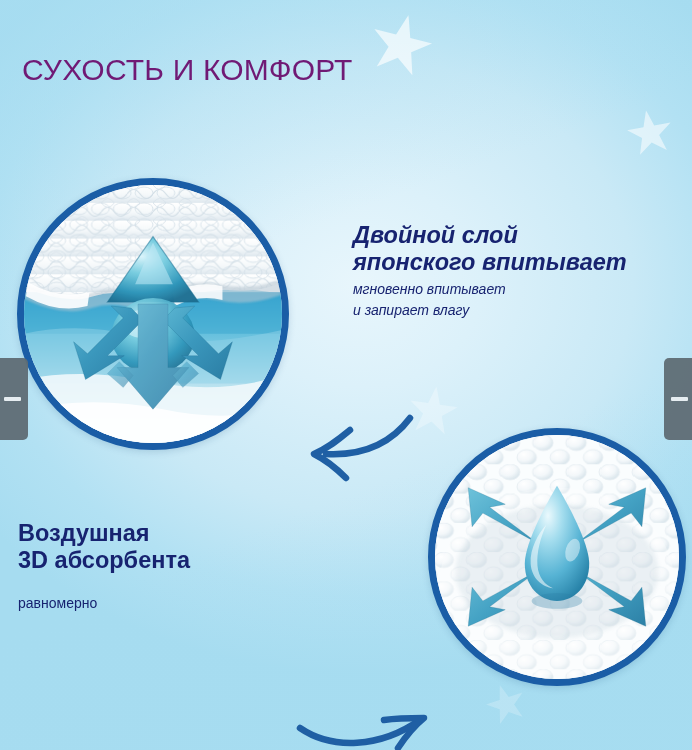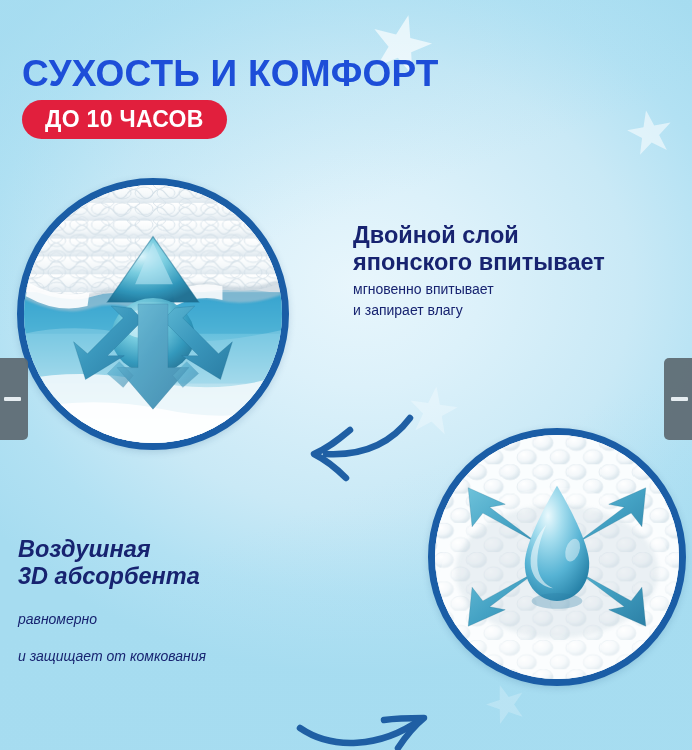--- a/index.html
+++ b/index.html
@@ -58,24 +58,24 @@
   .star-3 { left: 408px; top: 386px; width: 50px;  height: 50px;
             opacity: 0.30; transform: rotate(8deg); filter: blur(2px); }
   .star-4 { left: 486px; top: 684px; width: 40px;  height: 40px;
             opacity: 0.22; transform: rotate(-18deg); filter: blur(2px); }
 
   
   .headline {
     position: absolute;
     left: 22px;
     top: 55px;
-    font-size: 37px;
-    font-weight: bold;
+    font-size: 30px;
+    font-weight: normal;
     letter-spacing: 0.2px;
-    color: #1d4ed8;
+    color: #701a75;
     white-space: nowrap;
     line-height: 1;
   }
 
   .badge {
     position: absolute;
     left: 22px;
     top: 100px;
     height: 39px;
     padding: 0 23px;
@@ -98,23 +98,23 @@
     font-size: 23.5px;
     line-height: 1.17;
     white-space: nowrap;
   }
   .txtblock .light {
     font-weight: normal;
     font-size: 14px;
     line-height: 1.24;
     white-space: nowrap;
   }
-  .txt-absorbent { left: 353px; top: 222px; }
+  .txt-absorbent { left: 353px; top: 222px; font-style: italic; }
   .txt-absorbent .light { margin-top: 4px; }
-  .txt-surface    { left: 18px;  top: 536px; font-style: italic; }
+  .txt-surface    { left: 18px;  top: 520px; }
   .txt-surface .light { margin-top: 20px; }
 
   
   .circle {
     position: absolute;
     border-radius: 50%;
     border: 7px solid #1a5da6;
     overflow: hidden;
     background: #fbfdfe;
     box-shadow: 0 2px 7px rgba(20,70,120,0.17);
@@ -151,21 +151,20 @@
   <div class="bg-base"></div>
   <div class="bg-tint"></div>
 
   <div class="star star-1"></div>
   <div class="star star-2"></div>
   <div class="star star-3"></div>
   <div class="star star-4"></div>
 
   <div class="headline">СУХОСТЬ И КОМФОРТ</div>
 
-  <div class="badge">ДО 10 ЧАСОВ</div>
 
   <div class="circle circle-top">
     <svg viewBox="0 0 260 260" xmlns="http://www.w3.org/2000/svg" aria-hidden="true">
       <defs>
         <linearGradient id="topWhite" x1="0" y1="0" x2="0" y2="1">
           <stop offset="0%" stop-color="#ffffff"></stop>
           <stop offset="55%" stop-color="#f4f8fa"></stop>
           <stop offset="100%" stop-color="#dfe8ee"></stop>
         </linearGradient>
         <linearGradient id="absorbLayer" x1="0" y1="0" x2="0" y2="1">
@@ -317,21 +316,20 @@
     <div class="bold">Двойной слой</div>
     <div class="bold">японского впитывает</div>
     <div class="light">мгновенно впитывает</div>
     <div class="light">и запирает влагу</div>
   </div>
 
   <div class="txtblock txt-surface">
     <div class="bold">Воздушная</div>
     <div class="bold">3D абсорбента</div>
     <div class="light">равномерно</div>
-    <div class="light">и защищает от комкования</div>
   </div>
 
   <div class="nav-btn nav-prev">
     <span class="nav-bar"></span>
   </div>
   <div class="nav-btn nav-next">
     <span class="nav-bar"></span>
   </div>
 
 </div>

